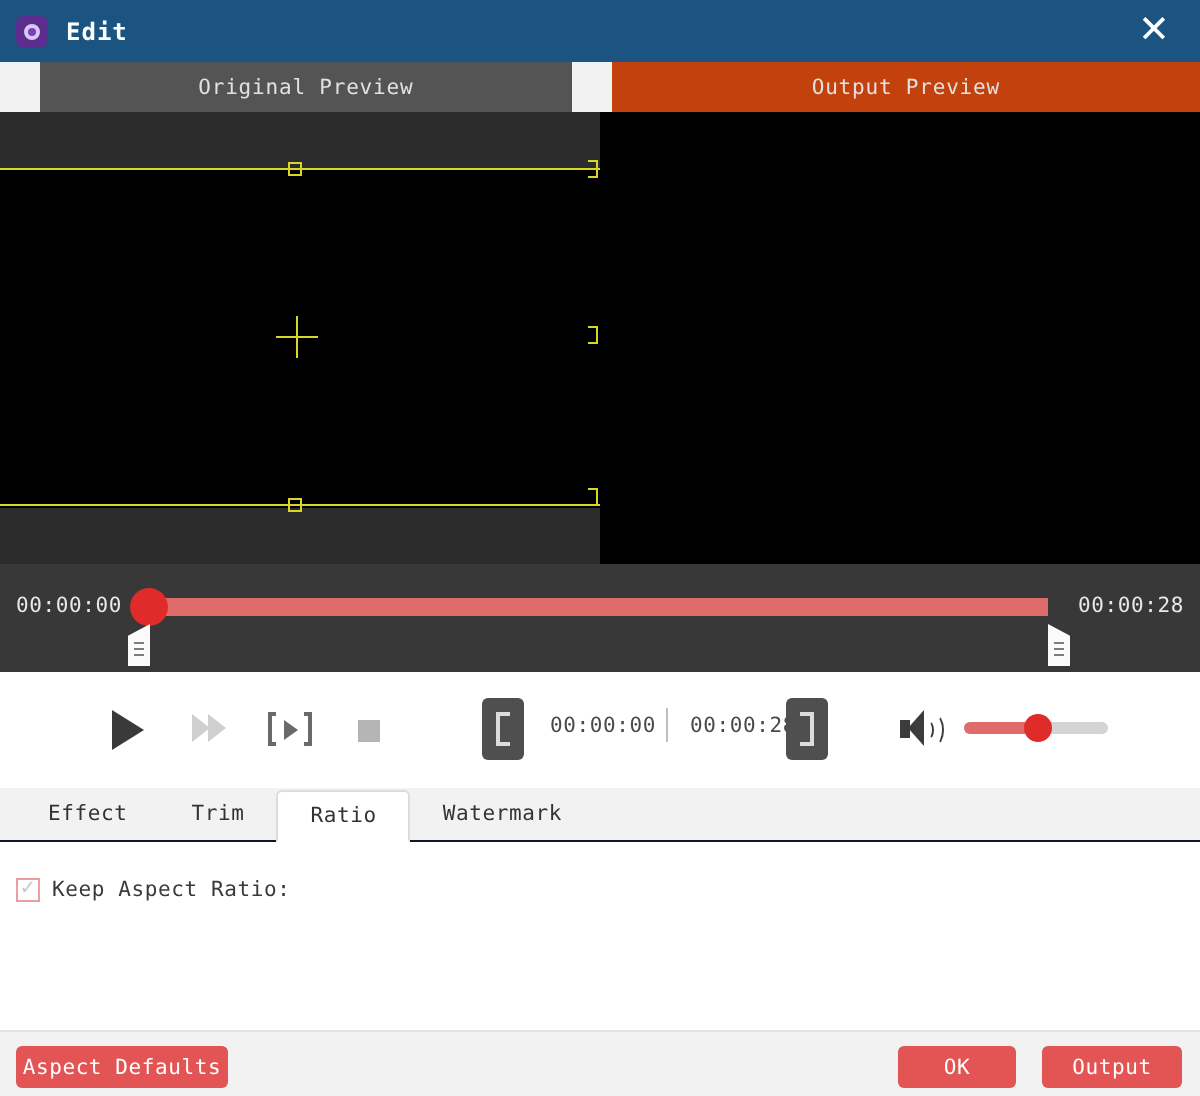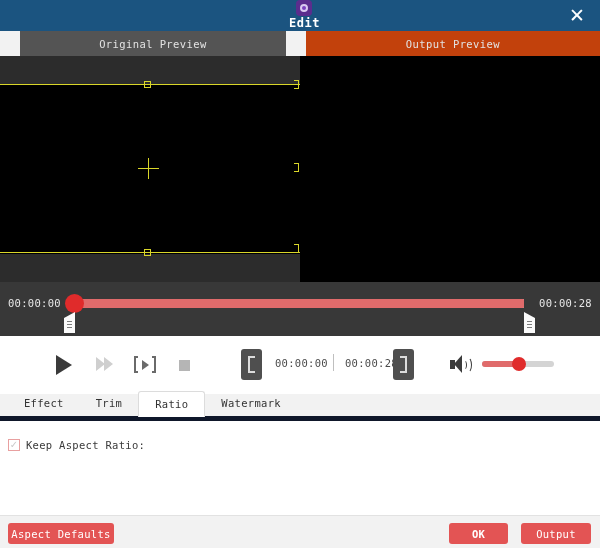--- a/index.html
+++ b/index.html
@@ -21,21 +21,20 @@
   }
 
   
   .titlebar {
     position: absolute;
     left: 0; top: 0;
     width: 600px; height: 31px;
     background: #1b5480;
     display: flex;
     align-items: center;
-    flex-direction: column;
   }
   .title-icon {
     width: 16px; height: 16px;
     margin-left: 8px;
     border-radius: 4px;
     background: #5b2d8e;
     display: flex;
     align-items: center;
     justify-content: center;
   }
@@ -363,21 +362,21 @@
     border-radius: 50%;
     background: #e02b2b;
   }
 
   
   .tabbar {
     position: absolute;
     left: 0; top: 394px;
     width: 600px; height: 27px;
     background: #f2f2f2;
-    border-bottom: 5px solid #0f172a;
+    border-bottom: 1px solid #0f172a;
     display: flex;
     align-items: flex-end;
     padding-left: 8px;
     box-sizing: border-box;
   }
   .tab {
     height: 26px;
     padding: 0 16px;
     display: flex;
     align-items: center;
@@ -445,21 +444,21 @@
     border-radius: 3px;
     display: flex;
     align-items: center;
     justify-content: center;
     color: #ffffff;
     font-size: 10.5px;
     letter-spacing: 0.3px;
     cursor: pointer;
   }
   .btn-restore { left: 8px;   width: 106px; }
-  .btn-ok      { left: 449px; width: 59px; font-weight: bold; }
+  .btn-ok      { left: 449px; width: 59px; }
   .btn-cancel  { left: 521px; width: 70px; }
 </style>
 </head>
 <body>
 
 <div id="app">
 
   <div class="titlebar">
     <div class="title-icon">
       <div class="ring"></div>

